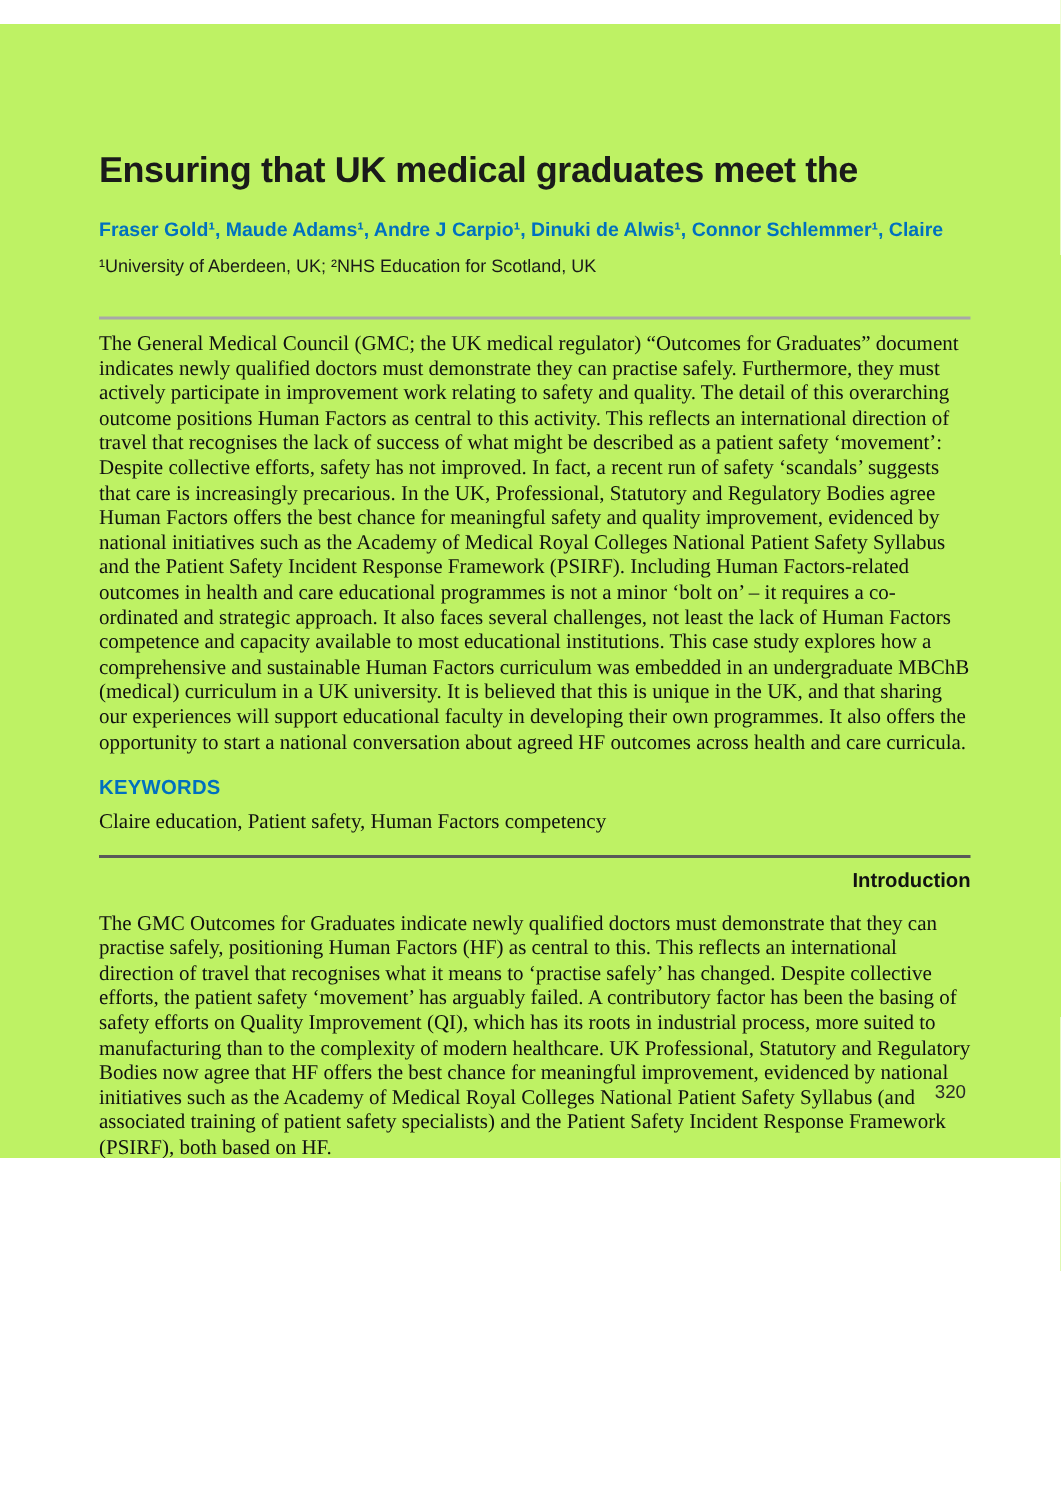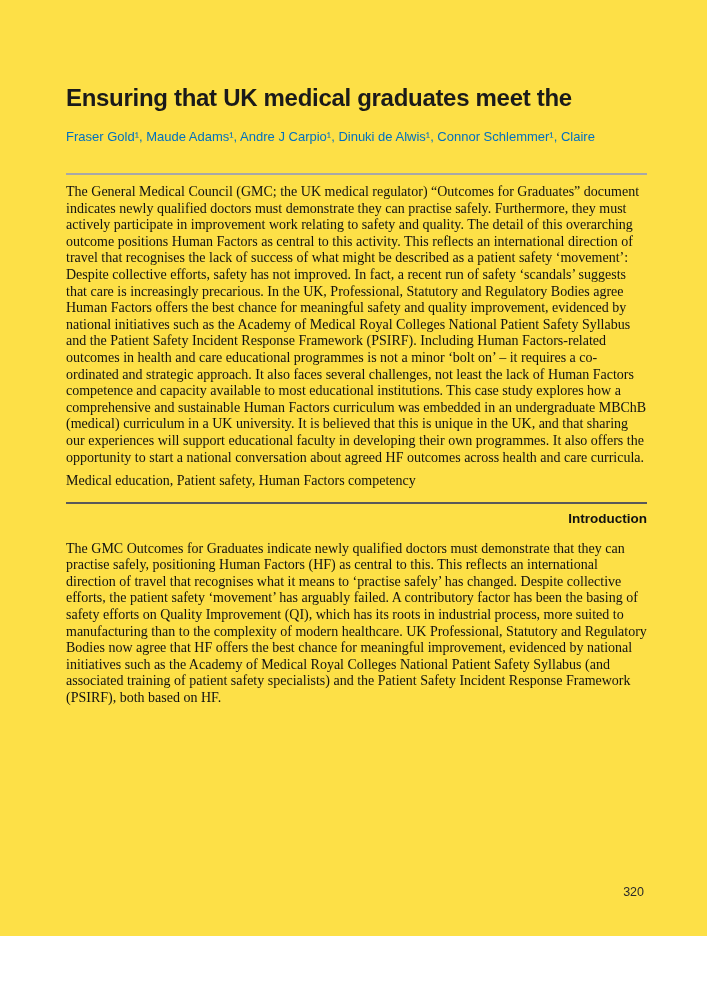--- a/index.html
+++ b/index.html
@@ -1,44 +1,44 @@
 <!DOCTYPE html>
 <html><head>
 <meta charset="utf-8">
 <style>
   * { margin:0; padding:0; box-sizing:border-box; }
   html, body { background:#ffffff; }
   .page {
     position:relative;
     width:707px;
-    height:936px;
-    background:#fde047;
+    height:756px;
+    background:#bef264;
     font-family:"Liberation Sans", sans-serif;
     overflow:hidden;
-    margin:0 auto;
+    margin:16px auto;
   }
   .content {
     position:absolute;
     left:66px;
     top:0;
     width:581px;
   }
   .title {
     margin-top:80px;
     font-size:24px;
     font-weight:bold;
     color:#1a1a1a;
     line-height:36px;
     letter-spacing:-0.3px;
   }
   .title .line { white-space:nowrap; }
   .authors {
     margin-top:11px;
     font-size:13px;
-    font-weight:normal;
+    font-weight:bold;
     color:#0070C0;
     line-height:20px;
   }
   .authors .line { white-space:nowrap; }
   .affiliations {
     margin-top:6px;
     font-size:12px;
     color:#1a1a1a;
     line-height:16px;
   }
@@ -95,26 +95,28 @@
   <div class="content">
 
     <div class="title">
       <div class="line">Ensuring that UK medical graduates meet the</div>
     </div>
 
     <div class="authors">
       <div class="line">Fraser Gold¹, Maude Adams¹, Andre J Carpio¹, Dinuki de Alwis¹, Connor Schlemmer¹, Claire</div>
     </div>
 
+    <div class="affiliations">¹University of Aberdeen, UK; ²NHS Education for Scotland, UK</div>
 
     <div class="rule-light"></div>
 
     <div class="body-text summary-body">The General Medical Council (GMC; the UK medical regulator) “Outcomes for Graduates” document indicates newly qualified doctors must demonstrate they can practise safely. Furthermore, they must actively participate in improvement work relating to safety and quality. The detail of this overarching outcome positions Human Factors as central to this activity. This reflects an international direction of travel that recognises the lack of success of what might be described as a patient safety ‘movement’: Despite collective efforts, safety has not improved. In fact, a recent run of safety ‘scandals’ suggests that care is increasingly precarious. In the UK, Professional, Statutory and Regulatory Bodies agree Human Factors offers the best chance for meaningful safety and quality improvement, evidenced by national initiatives such as the Academy of Medical Royal Colleges National Patient Safety Syllabus and the Patient Safety Incident Response Framework (PSIRF). Including Human Factors-related outcomes in health and care educational programmes is not a minor ‘bolt on’ – it requires a co-ordinated and strategic approach. It also faces several challenges, not least the lack of Human Factors competence and capacity available to most educational institutions. This case study explores how a comprehensive and sustainable Human Factors curriculum was embedded in an undergraduate MBChB (medical) curriculum in a UK university. It is believed that this is unique in the UK, and that sharing our experiences will support educational faculty in developing their own programmes. It also offers the opportunity to start a national conversation about agreed HF outcomes across health and care curricula.</div>
 
-    <div class="body-text keywords-body">Medical education, Patient safety, Human Factors competency</div>
+    <div class="section-heading-blue kw">KEYWORDS</div>
+    <div class="body-text keywords-body">Claire education, Patient safety, Human Factors competency</div>
 
     <div class="rule-dark"></div>
 
     <div class="section-heading-black">Introduction</div>
     <div class="body-text intro-body">The GMC Outcomes for Graduates indicate newly qualified doctors must demonstrate that they can practise safely, positioning Human Factors (HF) as central to this. This reflects an international direction of travel that recognises what it means to ‘practise safely’ has changed.  Despite collective efforts, the patient safety ‘movement’ has arguably failed. A contributory factor has been the basing of safety efforts on Quality Improvement (QI), which has its roots in industrial process, more suited to manufacturing than to the complexity of modern healthcare. UK Professional, Statutory and Regulatory Bodies now agree that HF offers the best chance for meaningful improvement, evidenced by national initiatives such as the Academy of Medical Royal Colleges National Patient Safety Syllabus (and associated training of patient safety specialists) and the Patient Safety Incident Response Framework (PSIRF), both based on HF.</div>
 
   </div>
 
   <div class="page-number">320</div>
 </div>

